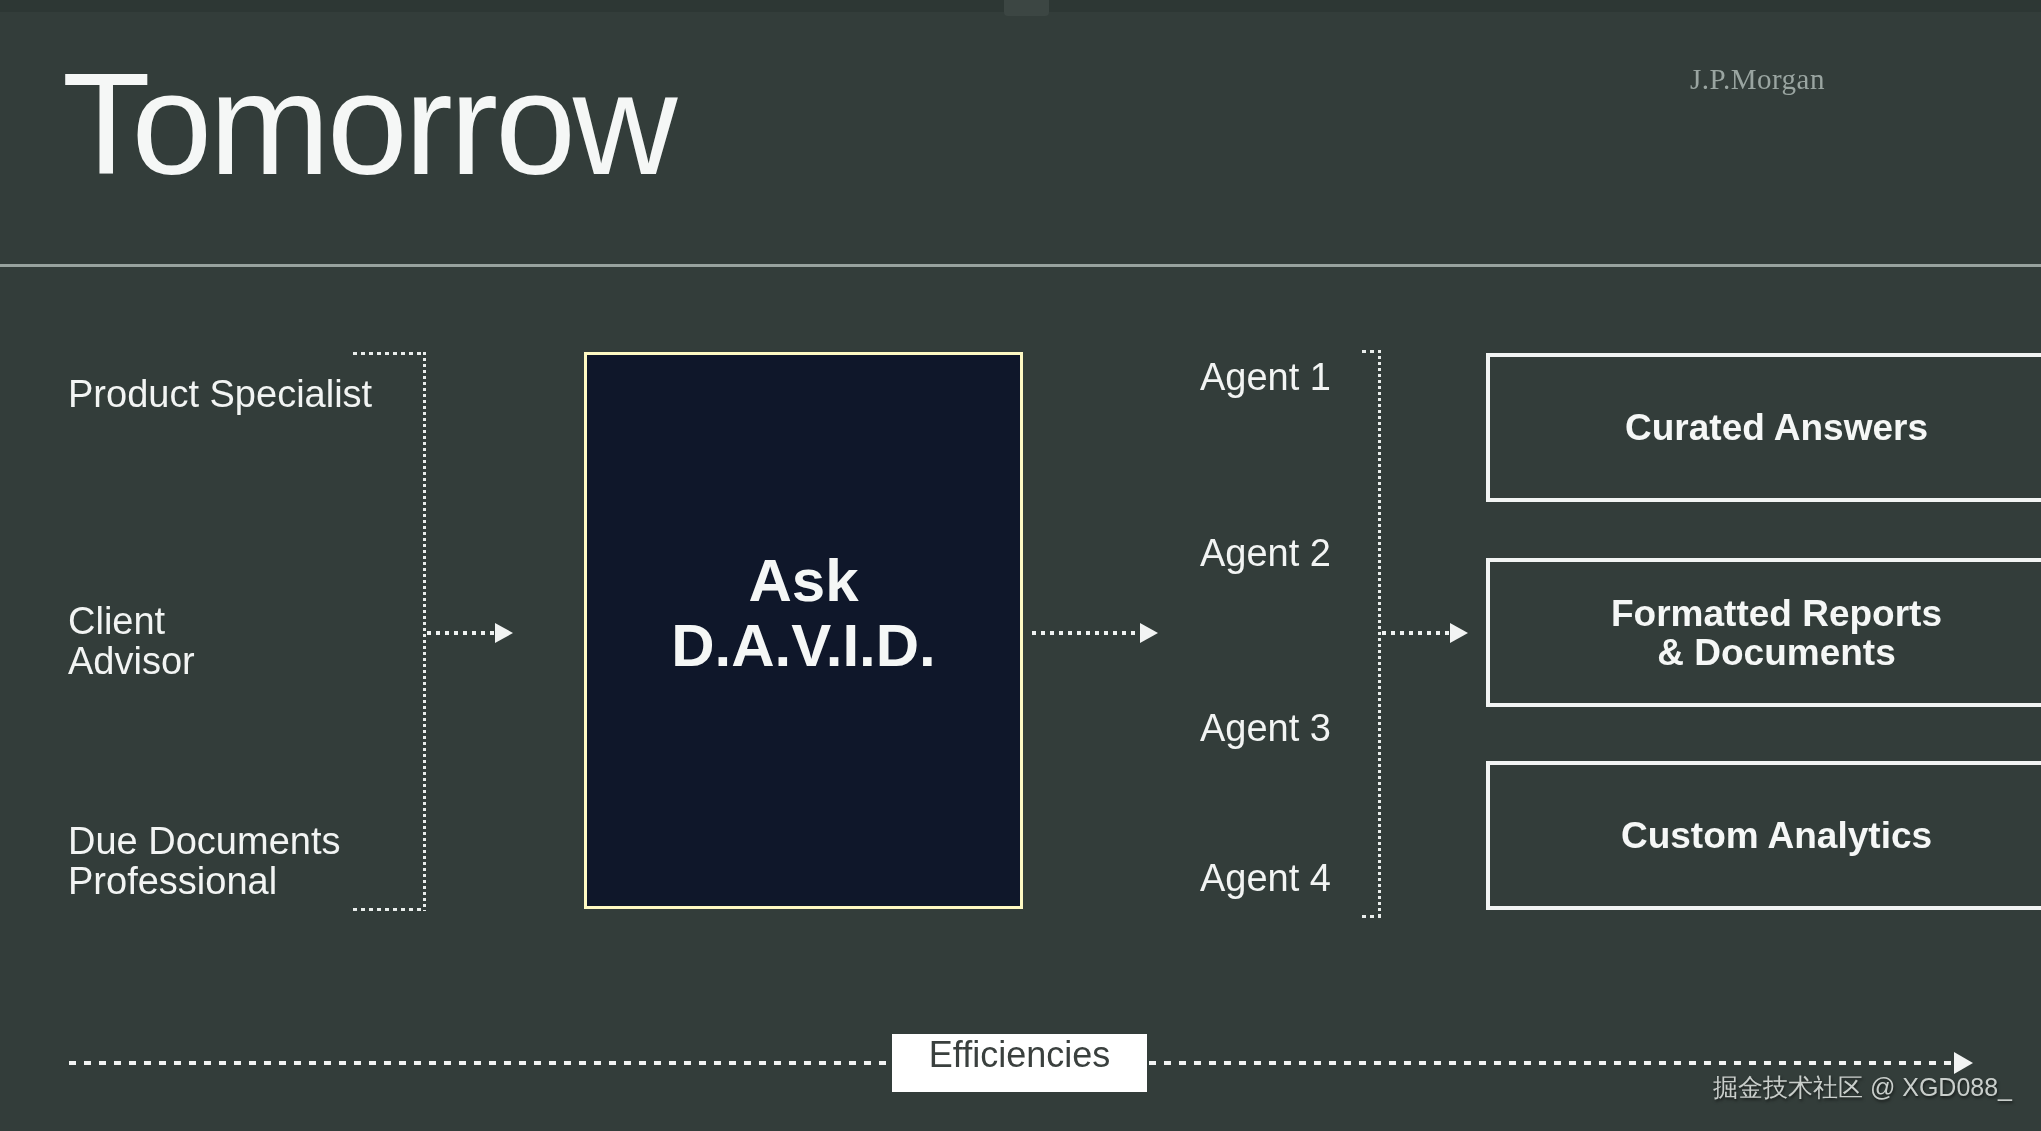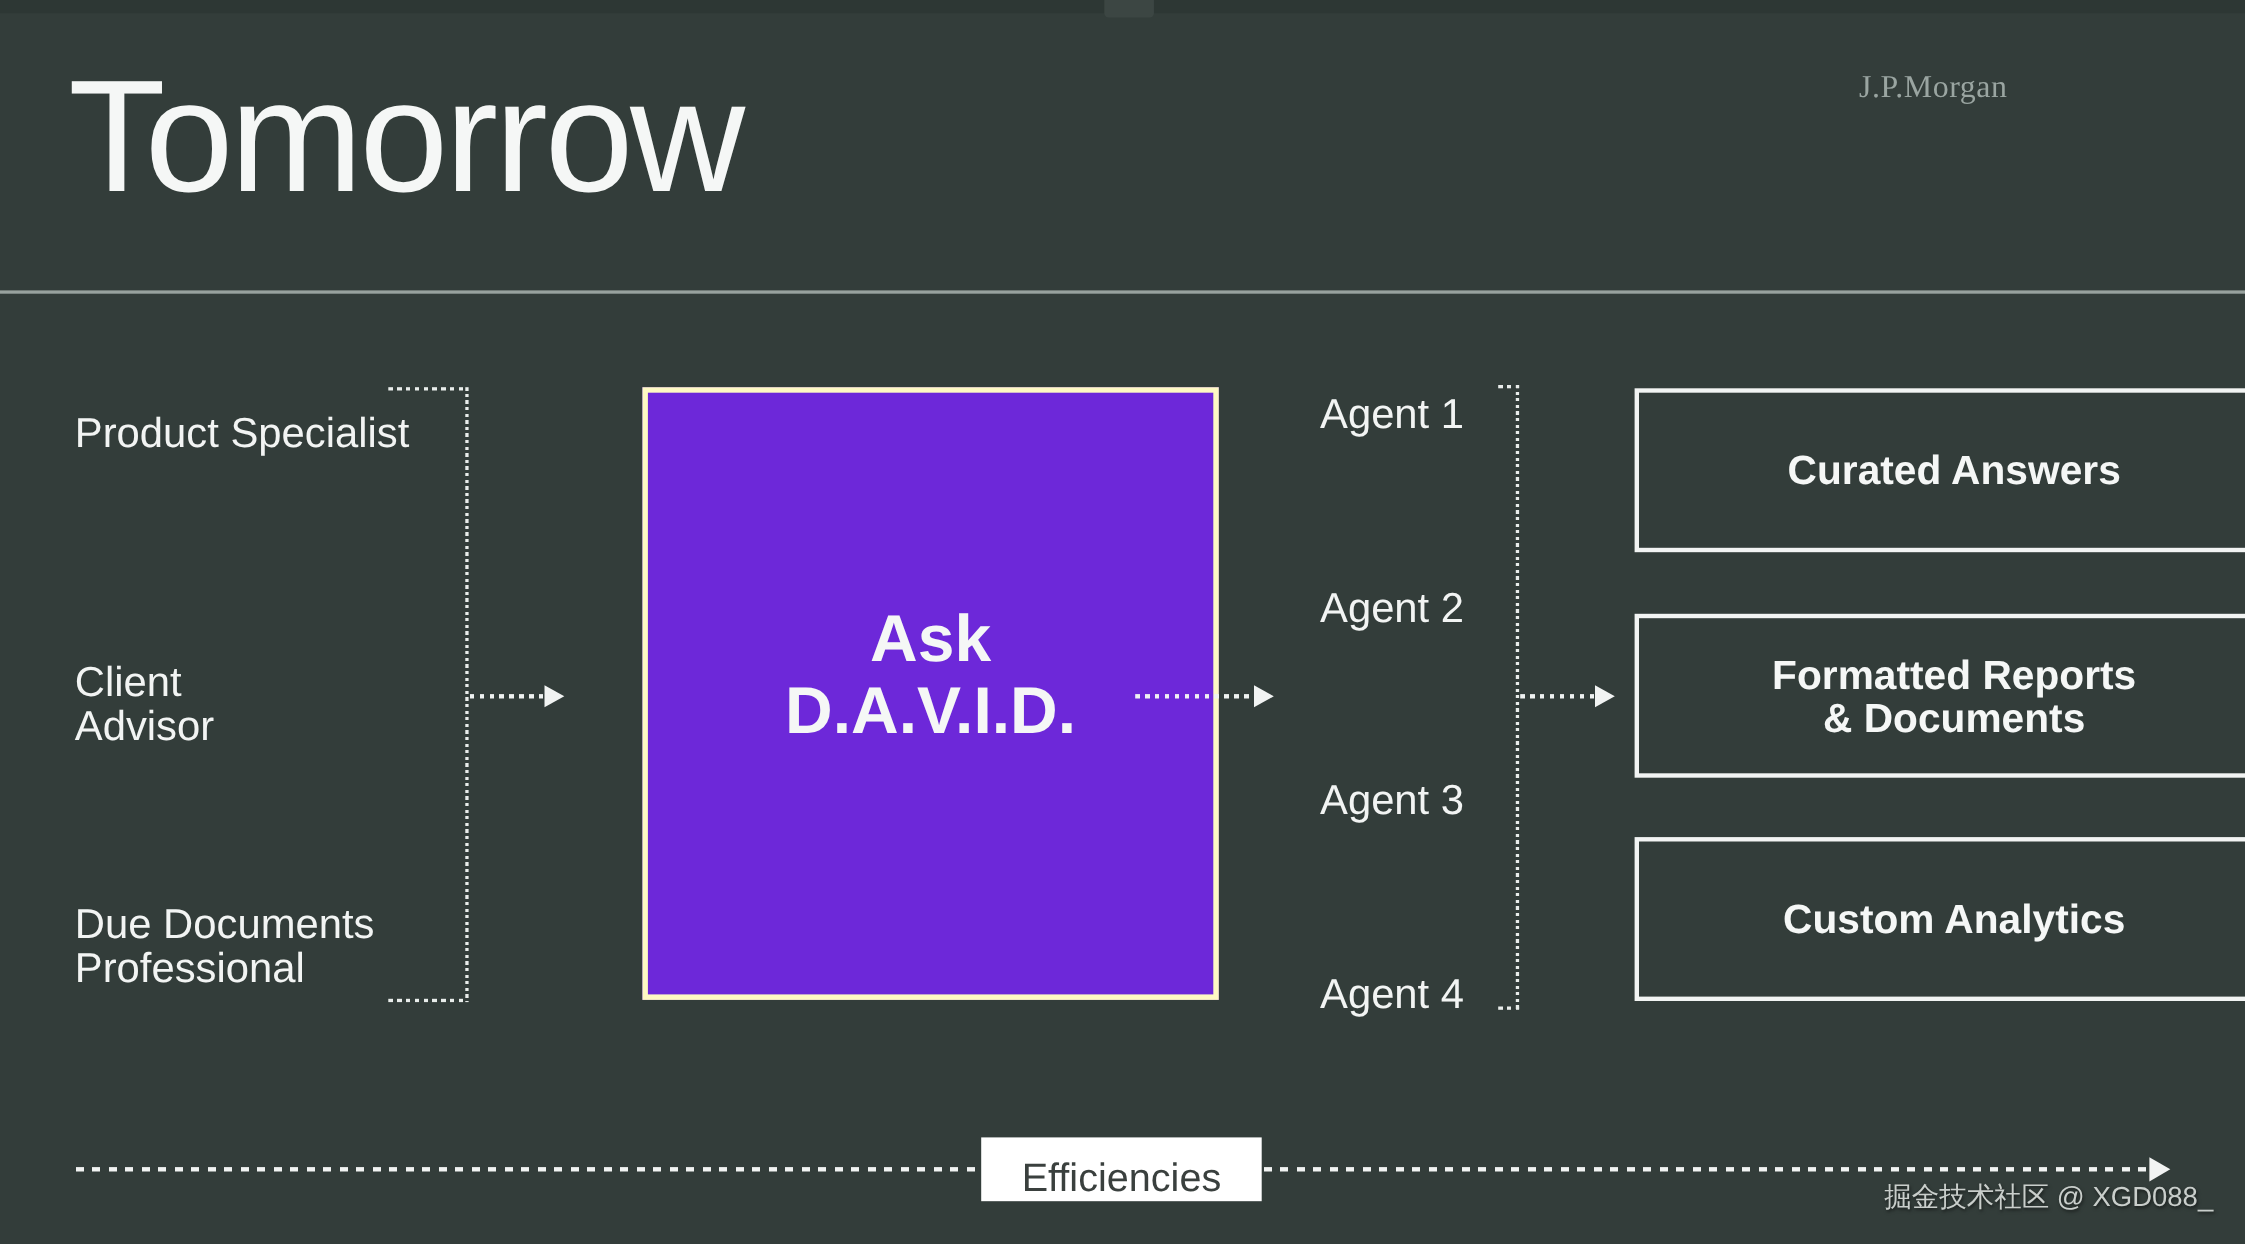--- a/index.html
+++ b/index.html
@@ -40,41 +40,41 @@
   .ab-bot{left:1362px;top:915px;width:19px;}
 
   
   .arrow-dots{height:4px;background-image:repeating-linear-gradient(to right,#eff2f1 0 4px,transparent 4px 9px);}
   .arrow-head{width:0;height:0;border-top:10px solid transparent;border-bottom:10px solid transparent;border-left:18px solid #f2f4f3;}
   .a1d{left:427px;top:631px;width:70px;} .a1h{left:495px;top:623px;}
   .a2d{left:1032px;top:631px;width:108px;} .a2h{left:1140px;top:623px;}
   .a3d{left:1382px;top:631px;width:68px;} .a3h{left:1450px;top:623px;}
 
   
-  .askbox{left:584px;top:352px;width:524px;height:557px;box-sizing:border-box;
-          background:#6d28d9;border:5px solid #fef9c3;
+  .askbox{left:584px;top:352px;width:439px;height:557px;box-sizing:border-box;
+          background:#0f172a;border:3px solid #fef9c3;
           display:flex;align-items:center;justify-content:center;}
   .asktext{transform:translateY(-18px);text-align:center;font-size:60px;line-height:65px;font-weight:700;color:#f5f7f6;}
 
   
   .agent{left:1200px;font-size:38px;line-height:1;color:#f2f4f3;}
-  .agent-0{top:358px;} .agent-1{top:534px;} .agent-2{top:709px;} .agent-3{top:885px;}
+  .agent-0{top:358px;} .agent-1{top:534px;} .agent-2{top:709px;} .agent-3{top:859px;}
 
   
   .outbox{left:1486px;width:581px;height:149px;box-sizing:border-box;border:4px solid #f2f4f3;
           display:flex;align-items:center;justify-content:center;}
   .outbox-0{top:353px;} .outbox-1{top:558px;} .outbox-2{top:761px;}
   .outtext{text-align:center;font-size:37px;line-height:39px;font-weight:700;color:#f5f7f6;}
 
   
   .effline{left:69px;top:1061px;width:1886px;height:4px;
            background-image:repeating-linear-gradient(to right,#f1f3f2 0 7px,transparent 7px 15px);}
   .effhead{left:1954px;top:1052px;border-top:11px solid transparent;border-bottom:11px solid transparent;border-left:19px solid #f2f4f3;width:0;height:0;}
   .effbadge{left:892px;top:1034px;width:255px;height:58px;background:#ffffff;
-            display:flex;align-items:flex-end;justify-content:center;
+            display:flex;align-items:flex-start;justify-content:center;
             font-size:36px;color:#3a403e;}
 
   
   .watermark{right:29px;top:1071px;font-size:25px;color:#c9cecb;text-shadow:1px 2px 3px rgba(0,0,0,0.55);}
 </style>
 </head>
 <body>
 
 <div id="slide">
 

